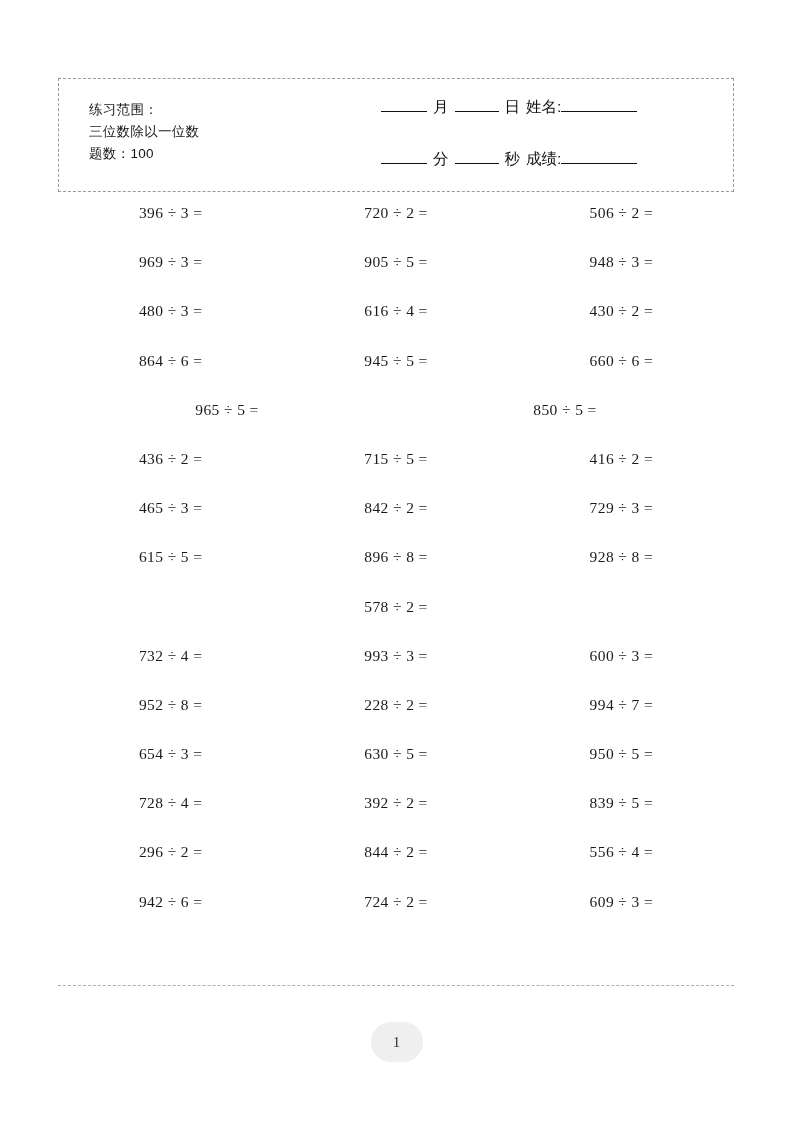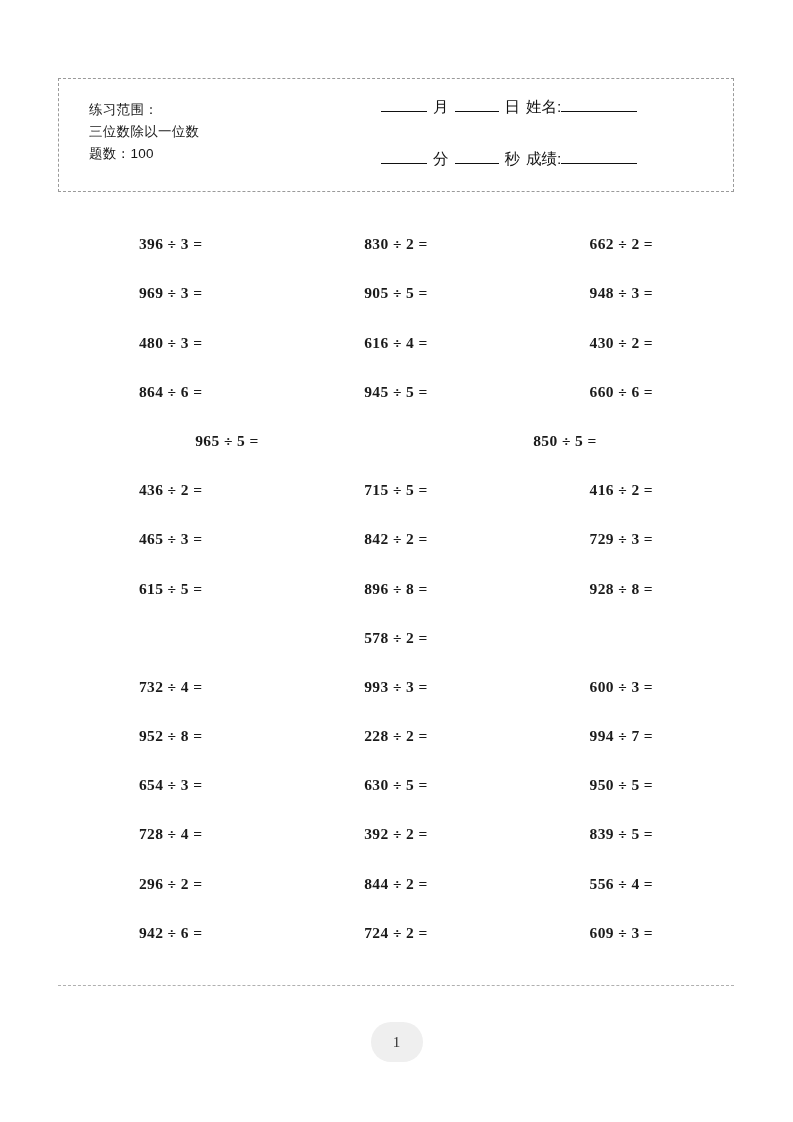--- a/index.html
+++ b/index.html
@@ -80,22 +80,21 @@
 
   .problems {
     position: absolute;
     left: 58px;
     top: 204px;
     width: 676px;
   }
   .prow {
     display: flex;
     height: 49.2px;
-    align-items: flex-end;
-    font-weight: bold;
+    align-items: flex-start;
   }
   .cell {
     flex: 1 1 33.333%;
     text-align: center;
     font-size: 15.5px;
     font-family: "Liberation Serif", serif;
     letter-spacing: 0.4px;
     color: #1a1a1a;
     white-space: nowrap;
   }
@@ -152,22 +151,22 @@
         <span class="unit">秒</span>
         <span class="lbl">成绩:</span>
         <span class="blank w3"></span>
       </div>
     </div>
   </div>
 
   <div class="problems">
     <div class="prow">
       <div class="cell">396 ÷ 3 =</div>
-      <div class="cell">830 ÷ 2 =</div>
-      <div class="cell">662 ÷ 2 =</div>
+      <div class="cell">720 ÷ 2 =</div>
+      <div class="cell">506 ÷ 2 =</div>
     </div>
     <div class="prow">
       <div class="cell">969 ÷ 3 =</div>
       <div class="cell">905 ÷ 5 =</div>
       <div class="cell">948 ÷ 3 =</div>
     </div>
     <div class="prow">
       <div class="cell">480 ÷ 3 =</div>
       <div class="cell">616 ÷ 4 =</div>
       <div class="cell">430 ÷ 2 =</div>

